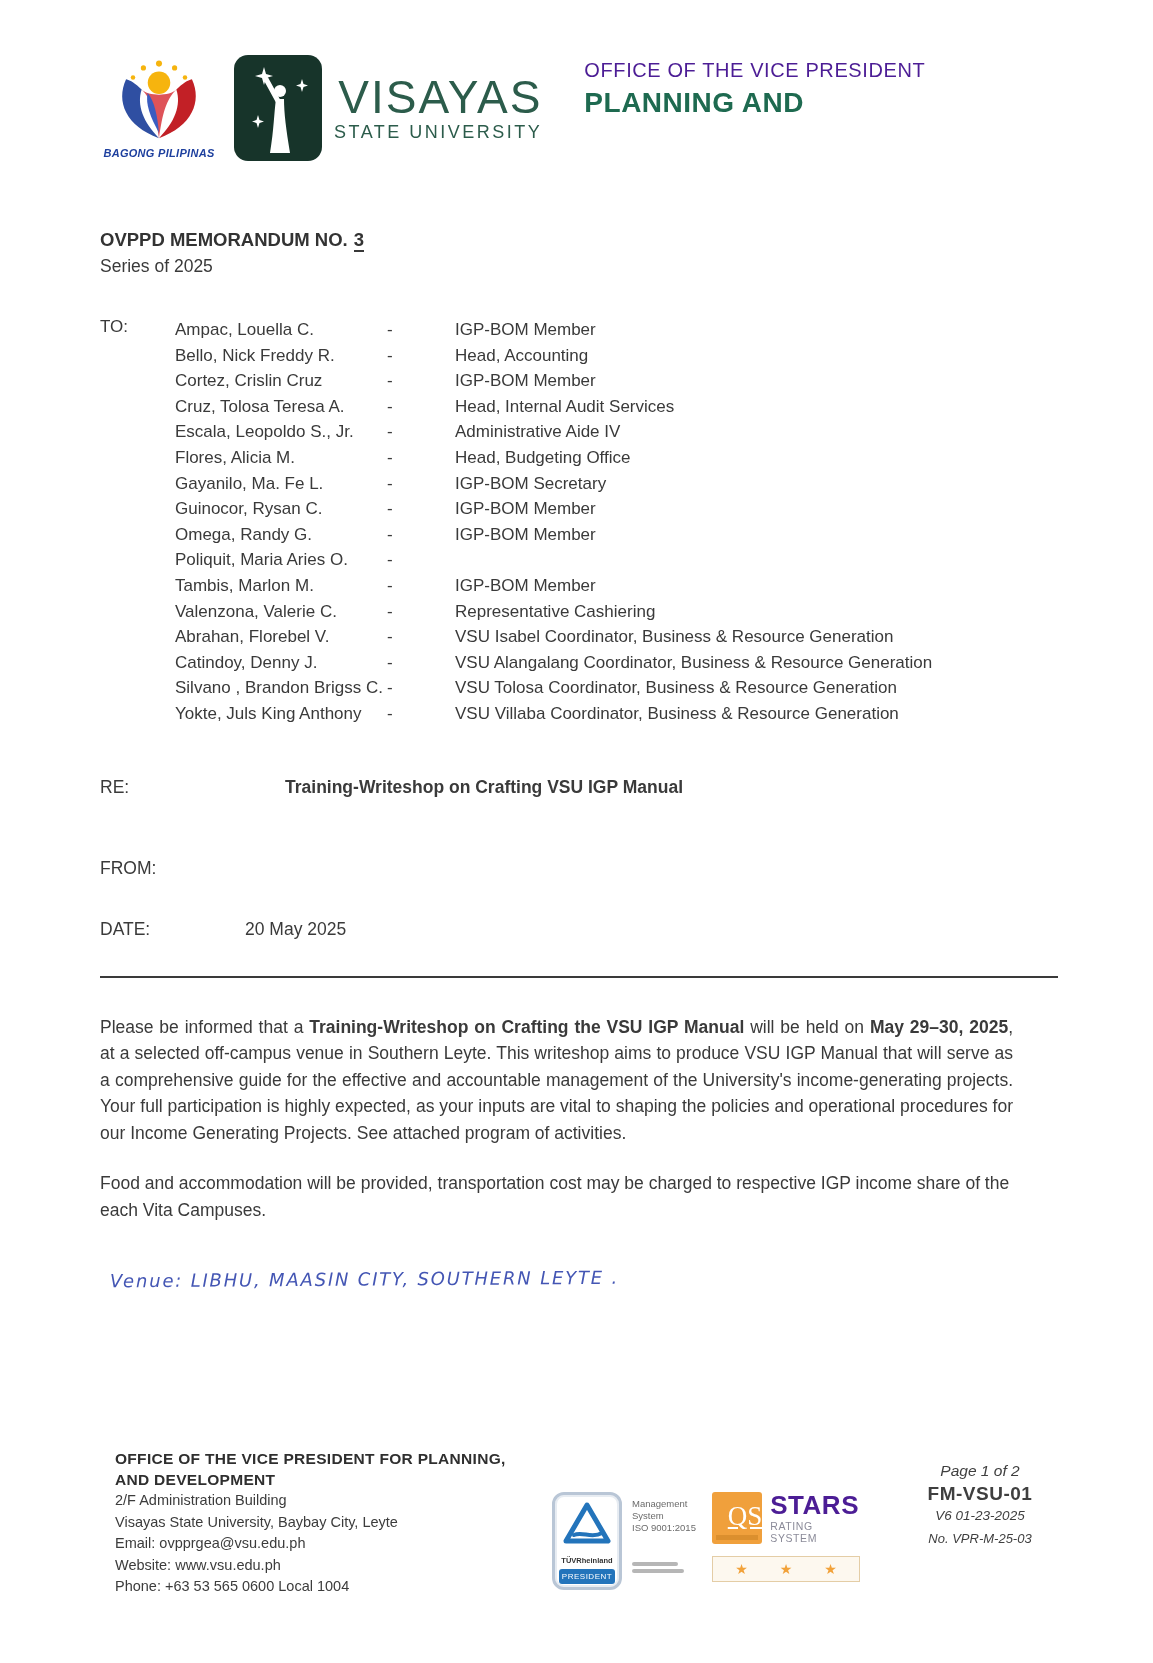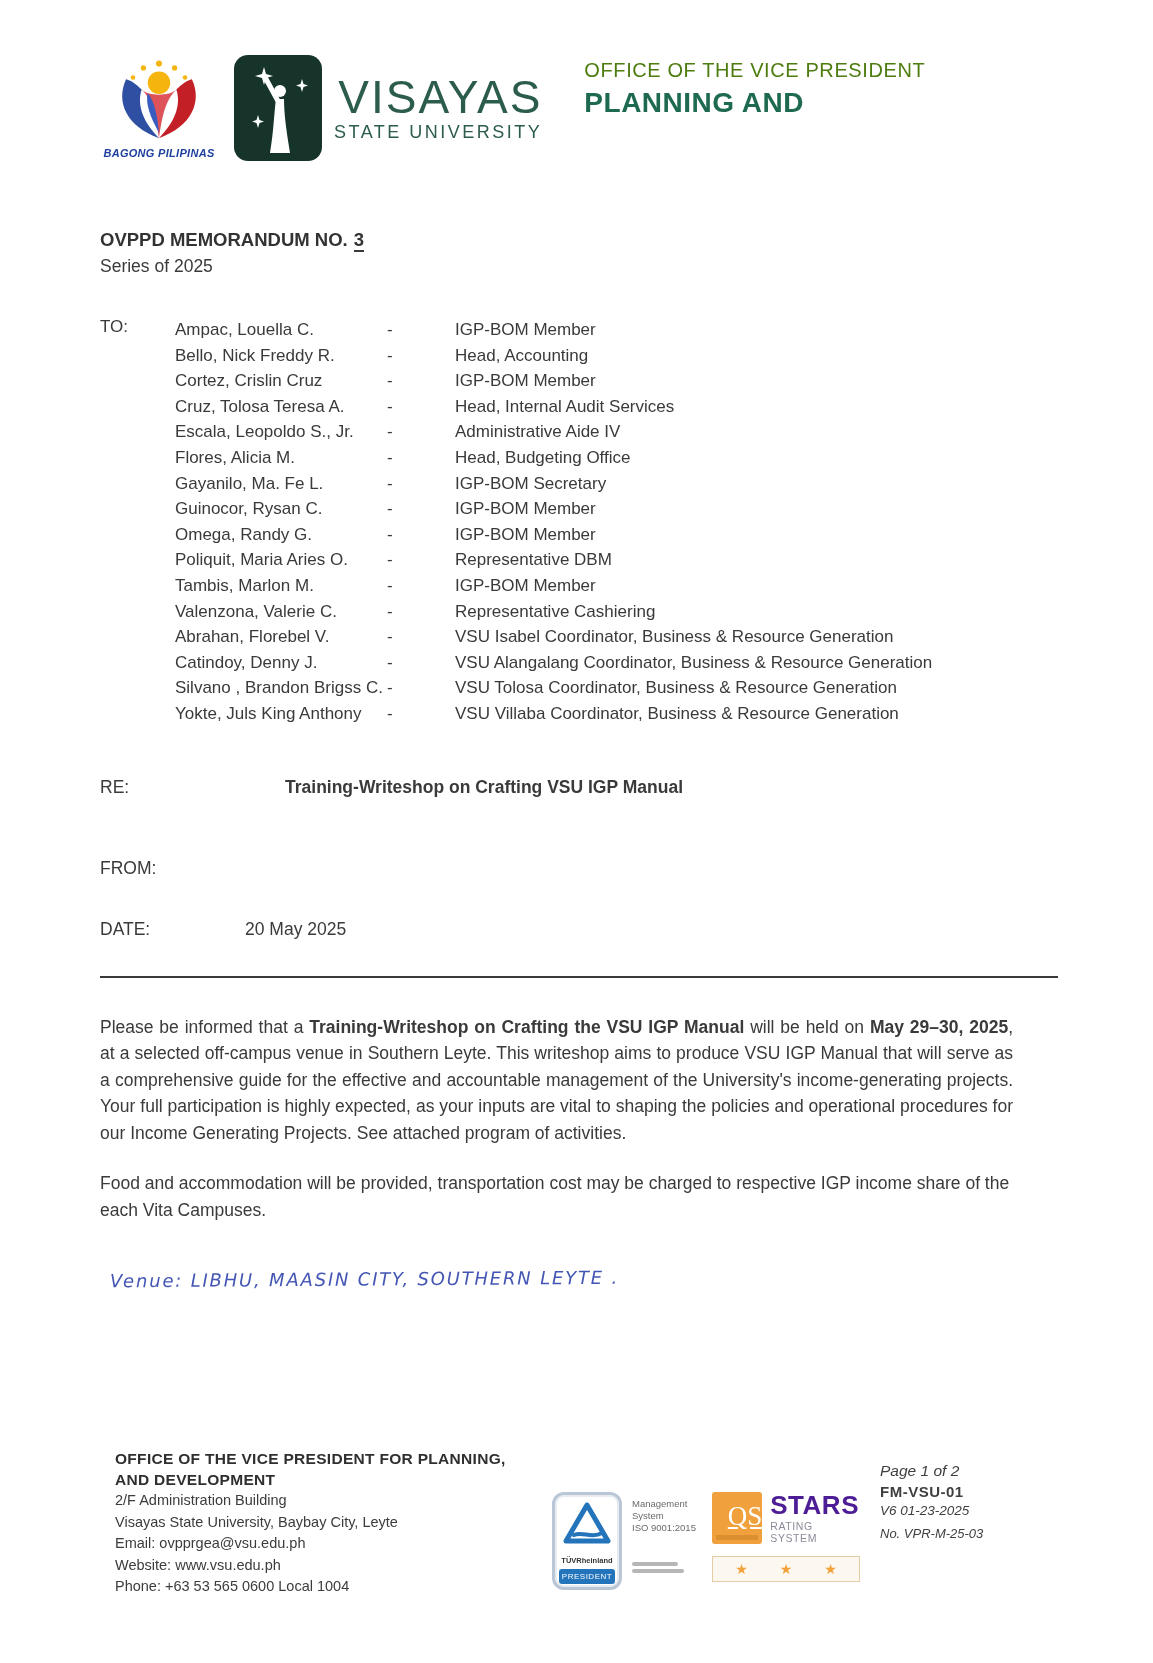--- a/index.html
+++ b/index.html
@@ -17,21 +17,21 @@
   
   .letterhead{display:flex;align-items:flex-start;}
   .bp-logo{width:118px;text-align:center;}
   .bp-logo svg{display:block;margin:0 auto;}
   .bp-label{font-size:11px;font-weight:bold;font-style:italic;color:#1d3f9e;letter-spacing:.3px;margin-top:2px;}
   .vsu-seal{margin-left:16px;}
   .vsu-name{margin-left:12px;margin-top:18px;text-align:right;color:#2c5c4b;}
   .vsu-name .big{font-size:46px;letter-spacing:2px;line-height:48px;font-weight:400;}
   .vsu-name .small{font-size:18px;letter-spacing:2.5px;line-height:22px;font-weight:400;}
   .office-block{margin-left:42px;margin-top:0;}
-  .office-l1{font-size:20px;letter-spacing:.6px;color:#4d7c0f;line-height:30px;}
+  .office-l1{font-size:20px;letter-spacing:.6px;color:#4c1d95;line-height:30px;}
   .office-l23{font-size:28px;font-weight:bold;letter-spacing:.5px;color:#1e6a50;line-height:35px;}
 
   
   .memo-title{margin-top:64px;font-size:18.5px;font-weight:bold;color:#333;}
   .memo-no{border-bottom:2px solid #383838;margin-left:6px;}
   .memo-series{font-size:17.5px;margin-top:5px;color:#3a3a3a;}
 
   
   .to-block{display:flex;margin-top:40px;font-size:17px;}
   .field-label{width:75px;flex:0 0 75px;color:#3a3a3a;}
@@ -82,23 +82,23 @@
   .qs-top{display:flex;align-items:center;}
   .qs-box{width:52px;height:52px;background:#f0a03c;border-radius:3px;position:relative;
     color:#fff;font-size:27px;font-family:"Liberation Serif",serif;text-align:right;line-height:48px;text-decoration:underline;}
   .qs-box::after{content:"";position:absolute;left:4px;right:4px;bottom:4px;height:5px;background:#db8f2e;}
   .qs-words{margin-left:8px;}
   .qs-title{font-size:26px;font-weight:bold;color:#4c1d95;letter-spacing:.5px;line-height:26px;}
   .qs-sub{font-size:10.5px;color:#8b8b99;letter-spacing:.6px;margin-top:2px;}
   .qs-stars{margin-top:12px;border:1px solid #e4cda6;background:#fdf8ef;height:24px;
     text-align:center;line-height:24px;color:#f2a23a;font-size:14px;letter-spacing:14px;padding-left:14px;}
 
-  .page-info{position:absolute;left:880px;top:1462px;width:200px;color:#3f3f3f;}
+  .page-info{position:absolute;left:880px;top:1462px;width:200px;text-align:center;color:#3f3f3f;}
   .pi-page{font-size:15.5px;font-style:italic;}
-  .pi-form{font-size:15px;font-weight:bold;letter-spacing:.5px;margin-top:3px;}
+  .pi-form{font-size:19px;font-weight:bold;letter-spacing:.5px;margin-top:3px;}
   .pi-ver{font-size:13.5px;font-style:italic;margin-top:3px;}
   .pi-no{font-size:13px;font-style:italic;margin-top:8px;}
 </style>
 </head>
 <body>
 
 <div class="page">
   <div class="content">
 
     <div class="letterhead">
@@ -200,21 +200,20 @@
 
           <div class="recipient-row">
             <span class="r-name">Omega, Randy G.</span>
             <span class="r-dash">-</span>
             <span class="r-role">IGP-BOM Member</span>
           </div>
 
           <div class="recipient-row">
             <span class="r-name">Poliquit, Maria Aries O.</span>
             <span class="r-dash">-</span>
-            <span class="r-role">Representative DBM</span>
           </div>
 
           <div class="recipient-row">
             <span class="r-name">Tambis, Marlon M.</span>
             <span class="r-dash">-</span>
             <span class="r-role">IGP-BOM Member</span>
           </div>
 
           <div class="recipient-row">
             <span class="r-name">Valenzona, Valerie C.</span>

